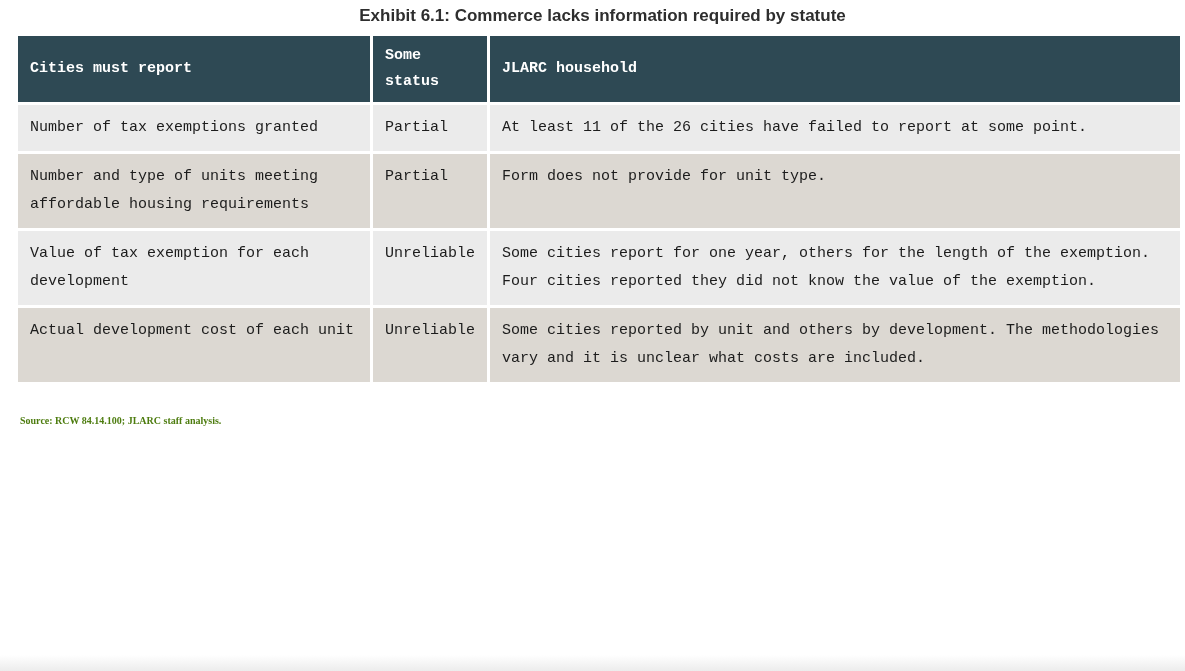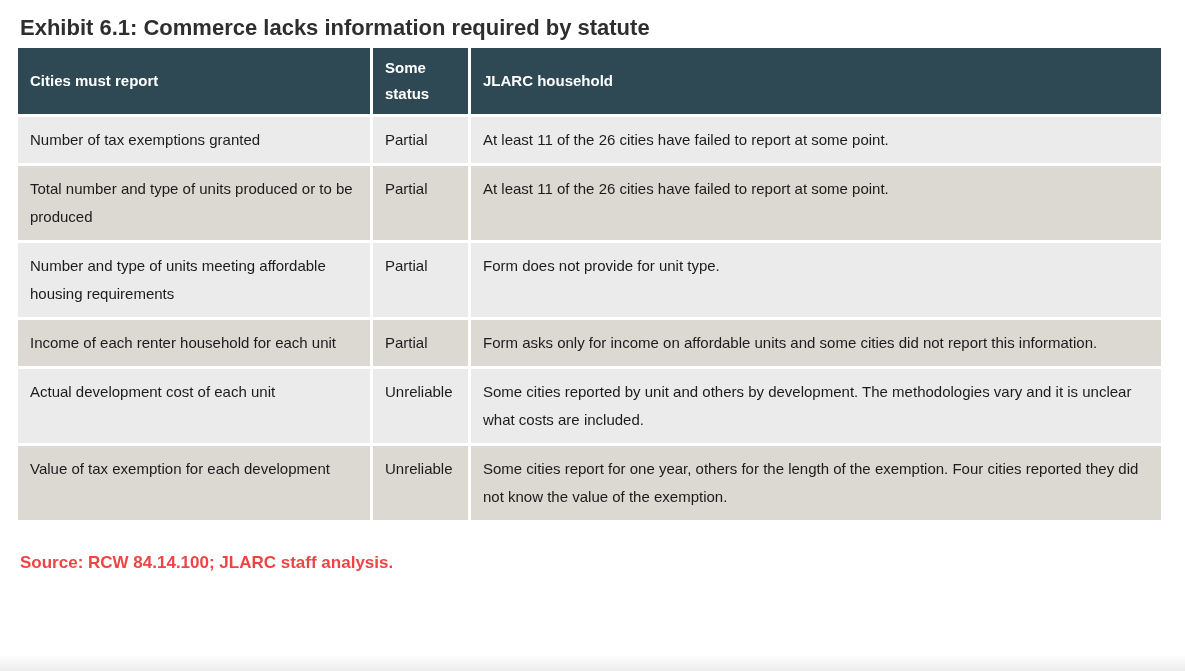--- a/index.html
+++ b/index.html
@@ -10,31 +10,33 @@
   }
   .page {
     position: relative;
     width: 1185px;
     height: 671px;
     overflow: hidden;
     background: #ffffff;
   }
   .exhibit-title {
     margin: 0;
-    padding: 17px 0 6px 20px;
-    font-size: 22px;
+    padding: 5px 0 6px 20px;
+    font-size: 17px;
     font-weight: bold;
     color: var(--title-color, #2e2e2e);
     line-height: 22px;
+    text-align: center;
   }
   table.exhibit-table {
     border-collapse: separate;
     border-spacing: 3px;
     margin-left: 15px;
     table-layout: fixed;
+    font-family: Liberation Mono, monospace;
   }
   table.exhibit-table th {
     background: var(--header-bg, #2e4954);
     color: var(--header-text, #ffffff);
     font-size: 15px;
     font-weight: bold;
     text-align: left;
     vertical-align: middle;
     height: 66px;
     padding: 0 12px;
@@ -54,23 +56,24 @@
   }
   table.exhibit-table tbody tr:nth-child(even) td {
     background: var(--row-dark, #dcd8d2);
   }
   .col-report  { width: 352px; }
   .col-status  { width: 95px; }
   .col-analysis{ width: 690px; }
   .source-note {
     margin: 0;
     padding: 30px 0 0 20px;
-    font-size: 17px;
+    font-size: 10px;
     font-weight: bold;
-    color: #ef4444;
+    color: #4d7c0f;
+    font-family: Liberation Serif, serif;
   }
   .bottom-fade {
     position: absolute;
     left: 0;
     bottom: 0;
     width: 100%;
     height: 16px;
     background: linear-gradient(to bottom, rgba(255,255,255,0), #ececec);
     pointer-events: none;
   }
@@ -95,48 +98,38 @@
         <th>JLARC household</th>
       </tr>
     </thead>
     <tbody id="table-body">
   <tr>
     <td>Number of tax exemptions granted</td>
     <td>Partial</td>
     <td>At least 11 of the 26 cities have failed to report at some point.</td>
   </tr>
 
-  <tr>
-    <td>Total number and type of units produced or to be produced</td>
-    <td>Partial</td>
-    <td>At least 11 of the 26 cities have failed to report at some point.</td>
-  </tr>
 
   <tr>
     <td>Number and type of units meeting affordable housing requirements</td>
     <td>Partial</td>
     <td>Form does not provide for unit type.</td>
   </tr>
 
+
   <tr>
-    <td>Income of each renter household for each unit</td>
-    <td>Partial</td>
-    <td>Form asks only for income on affordable units and some cities did not report this information.</td>
+    <td>Value of tax exemption for each development</td>
+    <td>Unreliable</td>
+    <td>Some cities report for one year, others for the length of the exemption. Four cities reported they did not know the value of the exemption.</td>
   </tr>
 
   <tr>
     <td>Actual development cost of each unit</td>
     <td>Unreliable</td>
     <td>Some cities reported by unit and others by development. The methodologies vary and it is unclear what costs are included.</td>
-  </tr>
-
-  <tr>
-    <td>Value of tax exemption for each development</td>
-    <td>Unreliable</td>
-    <td>Some cities report for one year, others for the length of the exemption. Four cities reported they did not know the value of the exemption.</td>
   </tr>
 
 </tbody>
   </table>
 
   <p class="source-note">Source: RCW 84.14.100; JLARC staff analysis.</p>
 
   <div class="bottom-fade"></div>
 
 </div>

